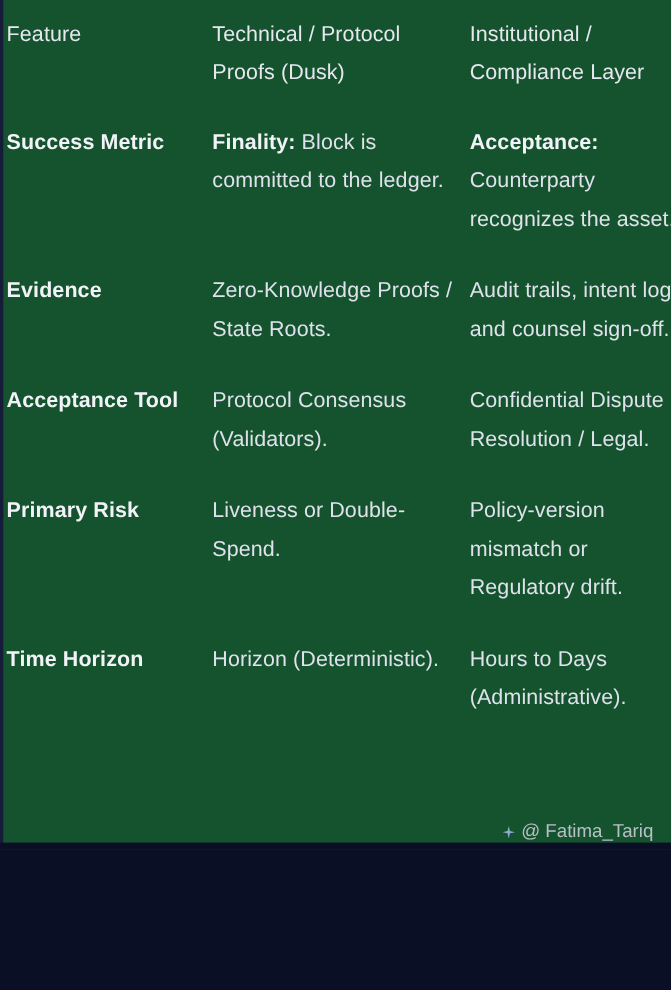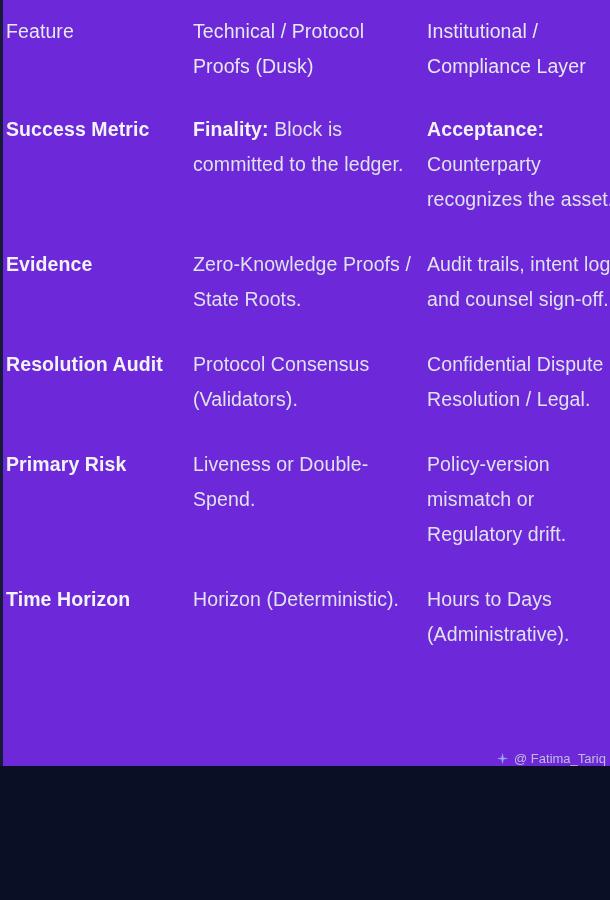--- a/index.html
+++ b/index.html
@@ -12,21 +12,21 @@
     height: 900px;
     font-family: "Liberation Sans", sans-serif;
     color: #e8eaf2;
     overflow: hidden;
     position: relative;
   }
   #page {
     position: relative;
     width: 610px;
     height: 772px;
-    background: #6d28d9;
+    background: #14532d;
     box-sizing: border-box;
     padding: 14px 10px 0 6px;
   }
   
   #page:before {
     content: "";
     position: absolute;
     left: 0; top: 0; bottom: 0;
     width: 3px;
     background: #161b3a;
@@ -64,26 +64,26 @@
   .lead {
     font-weight: 700;
     color: #f2f3f8;
     text-align: right;
   }
   tr.last-row td { padding-bottom: 10px; margin-top: 20px; }
 
   
   #watermark {
     position: absolute;
-    right: 4px;
+    right: 16px;
     bottom: 6px;
     display: flex;
     align-items: center;
     gap: 5px;
-    font-size: 13px;
+    font-size: 17px;
     color: #c9ccd8;
     opacity: 0.9;
   }
   #watermark .wm-icon {
     display: inline-block;
     width: 13px;
     height: 13px;
     position: relative;
   }
   #watermark .wm-icon svg { display: block; }
@@ -114,21 +114,21 @@
         <td class="col-inst"><span class="lead">Acceptance:</span><span> Counterparty recognizes the asset.</span></td>
       </tr>
 
       <tr class="data-row">
         <td class="col-feature">Evidence</td>
         <td class="col-tech">Zero-Knowledge Proofs / State Roots.</td>
         <td class="col-inst">Audit trails, intent logs, and counsel sign-off.</td>
       </tr>
 
       <tr class="data-row">
-        <td class="col-feature">Resolution Audit</td>
+        <td class="col-feature">Acceptance Tool</td>
         <td class="col-tech">Protocol Consensus (Validators).</td>
         <td class="col-inst">Confidential Dispute Resolution / Legal.</td>
       </tr>
 
       <tr class="data-row">
         <td class="col-feature">Primary Risk</td>
         <td class="col-tech">Liveness or Double-Spend.</td>
         <td class="col-inst">Policy-version mismatch or Regulatory drift.</td>
       </tr>
 

